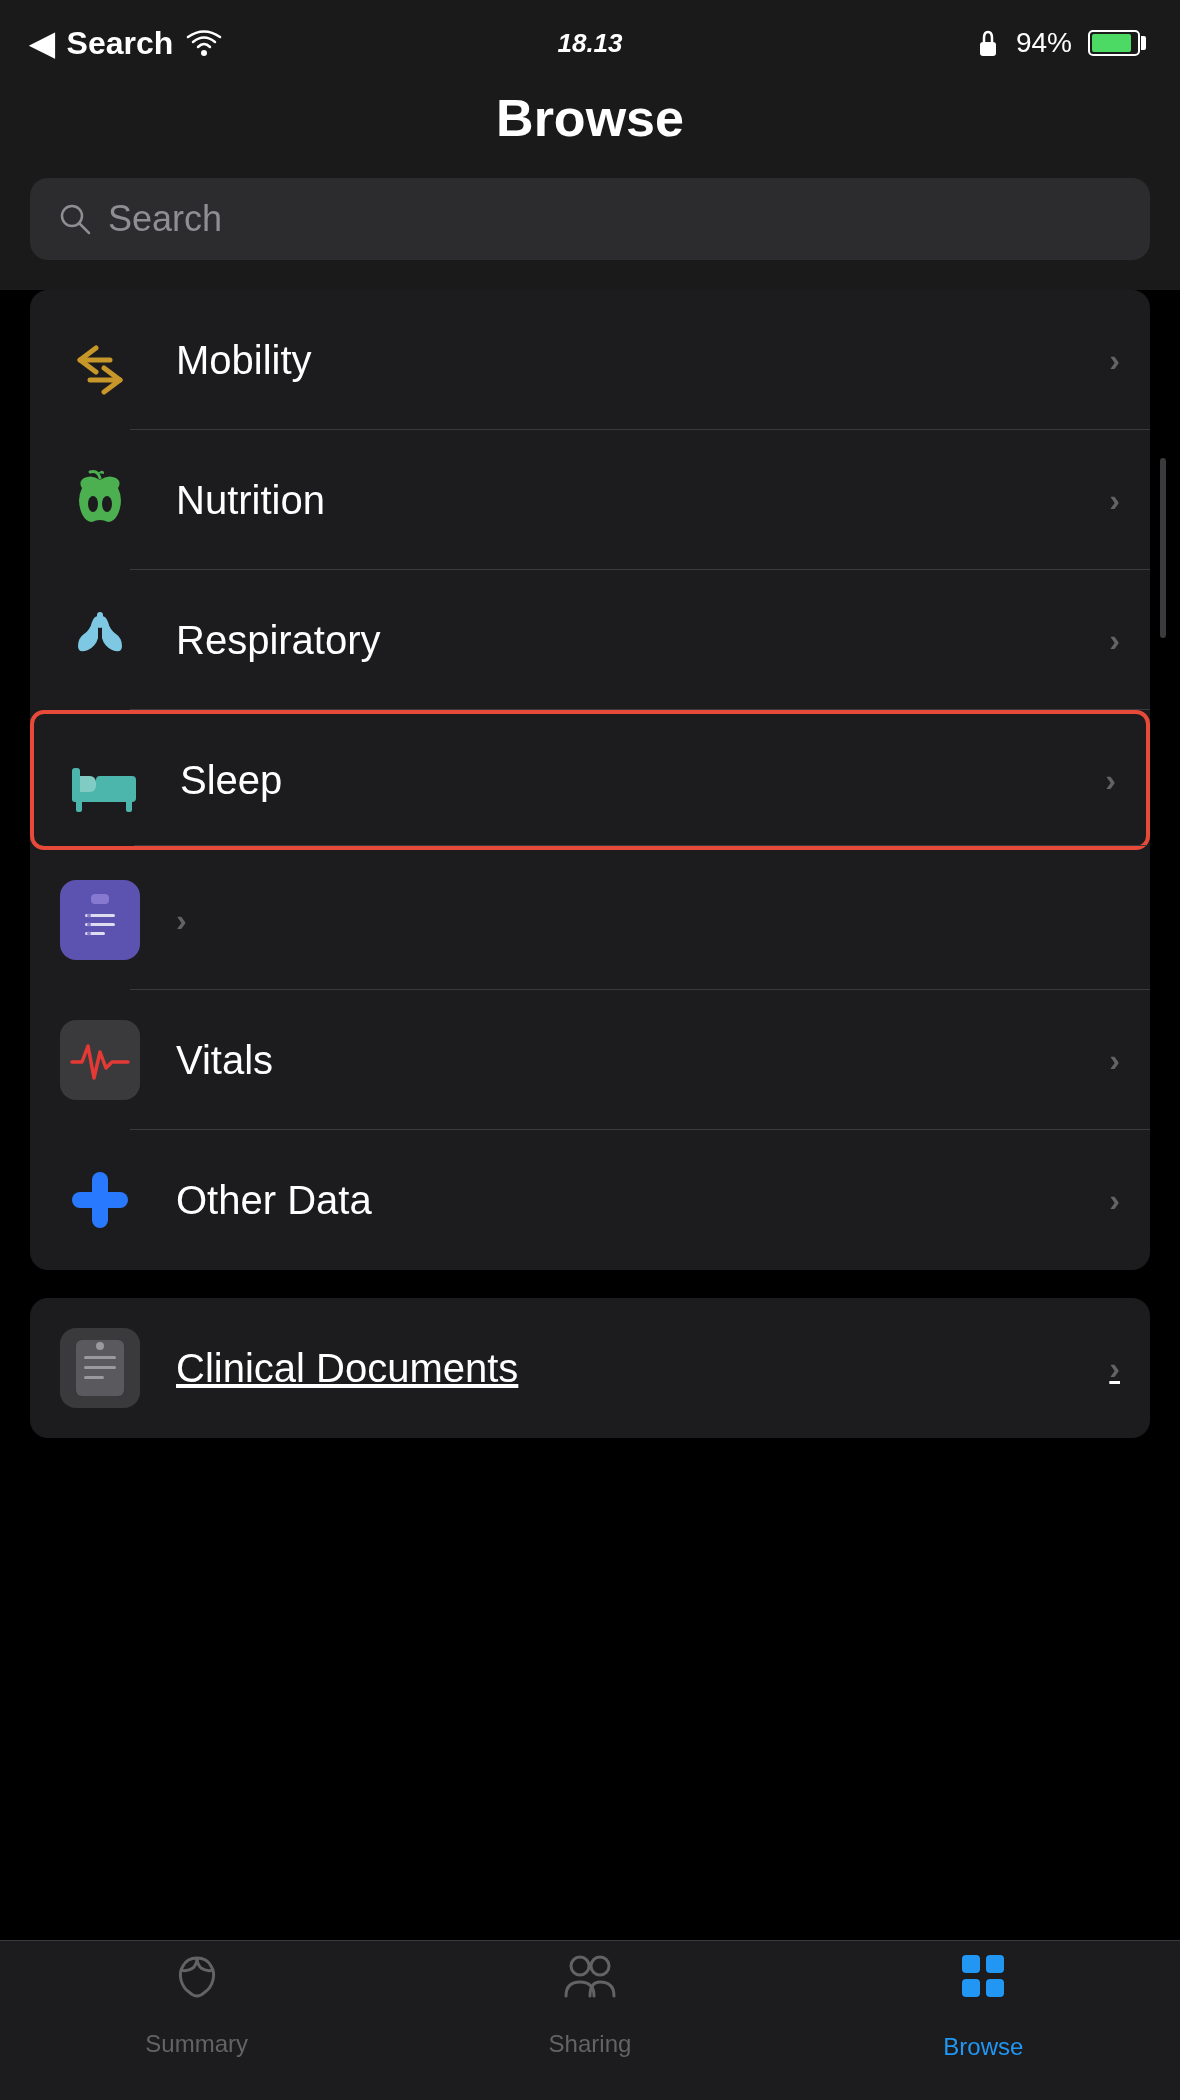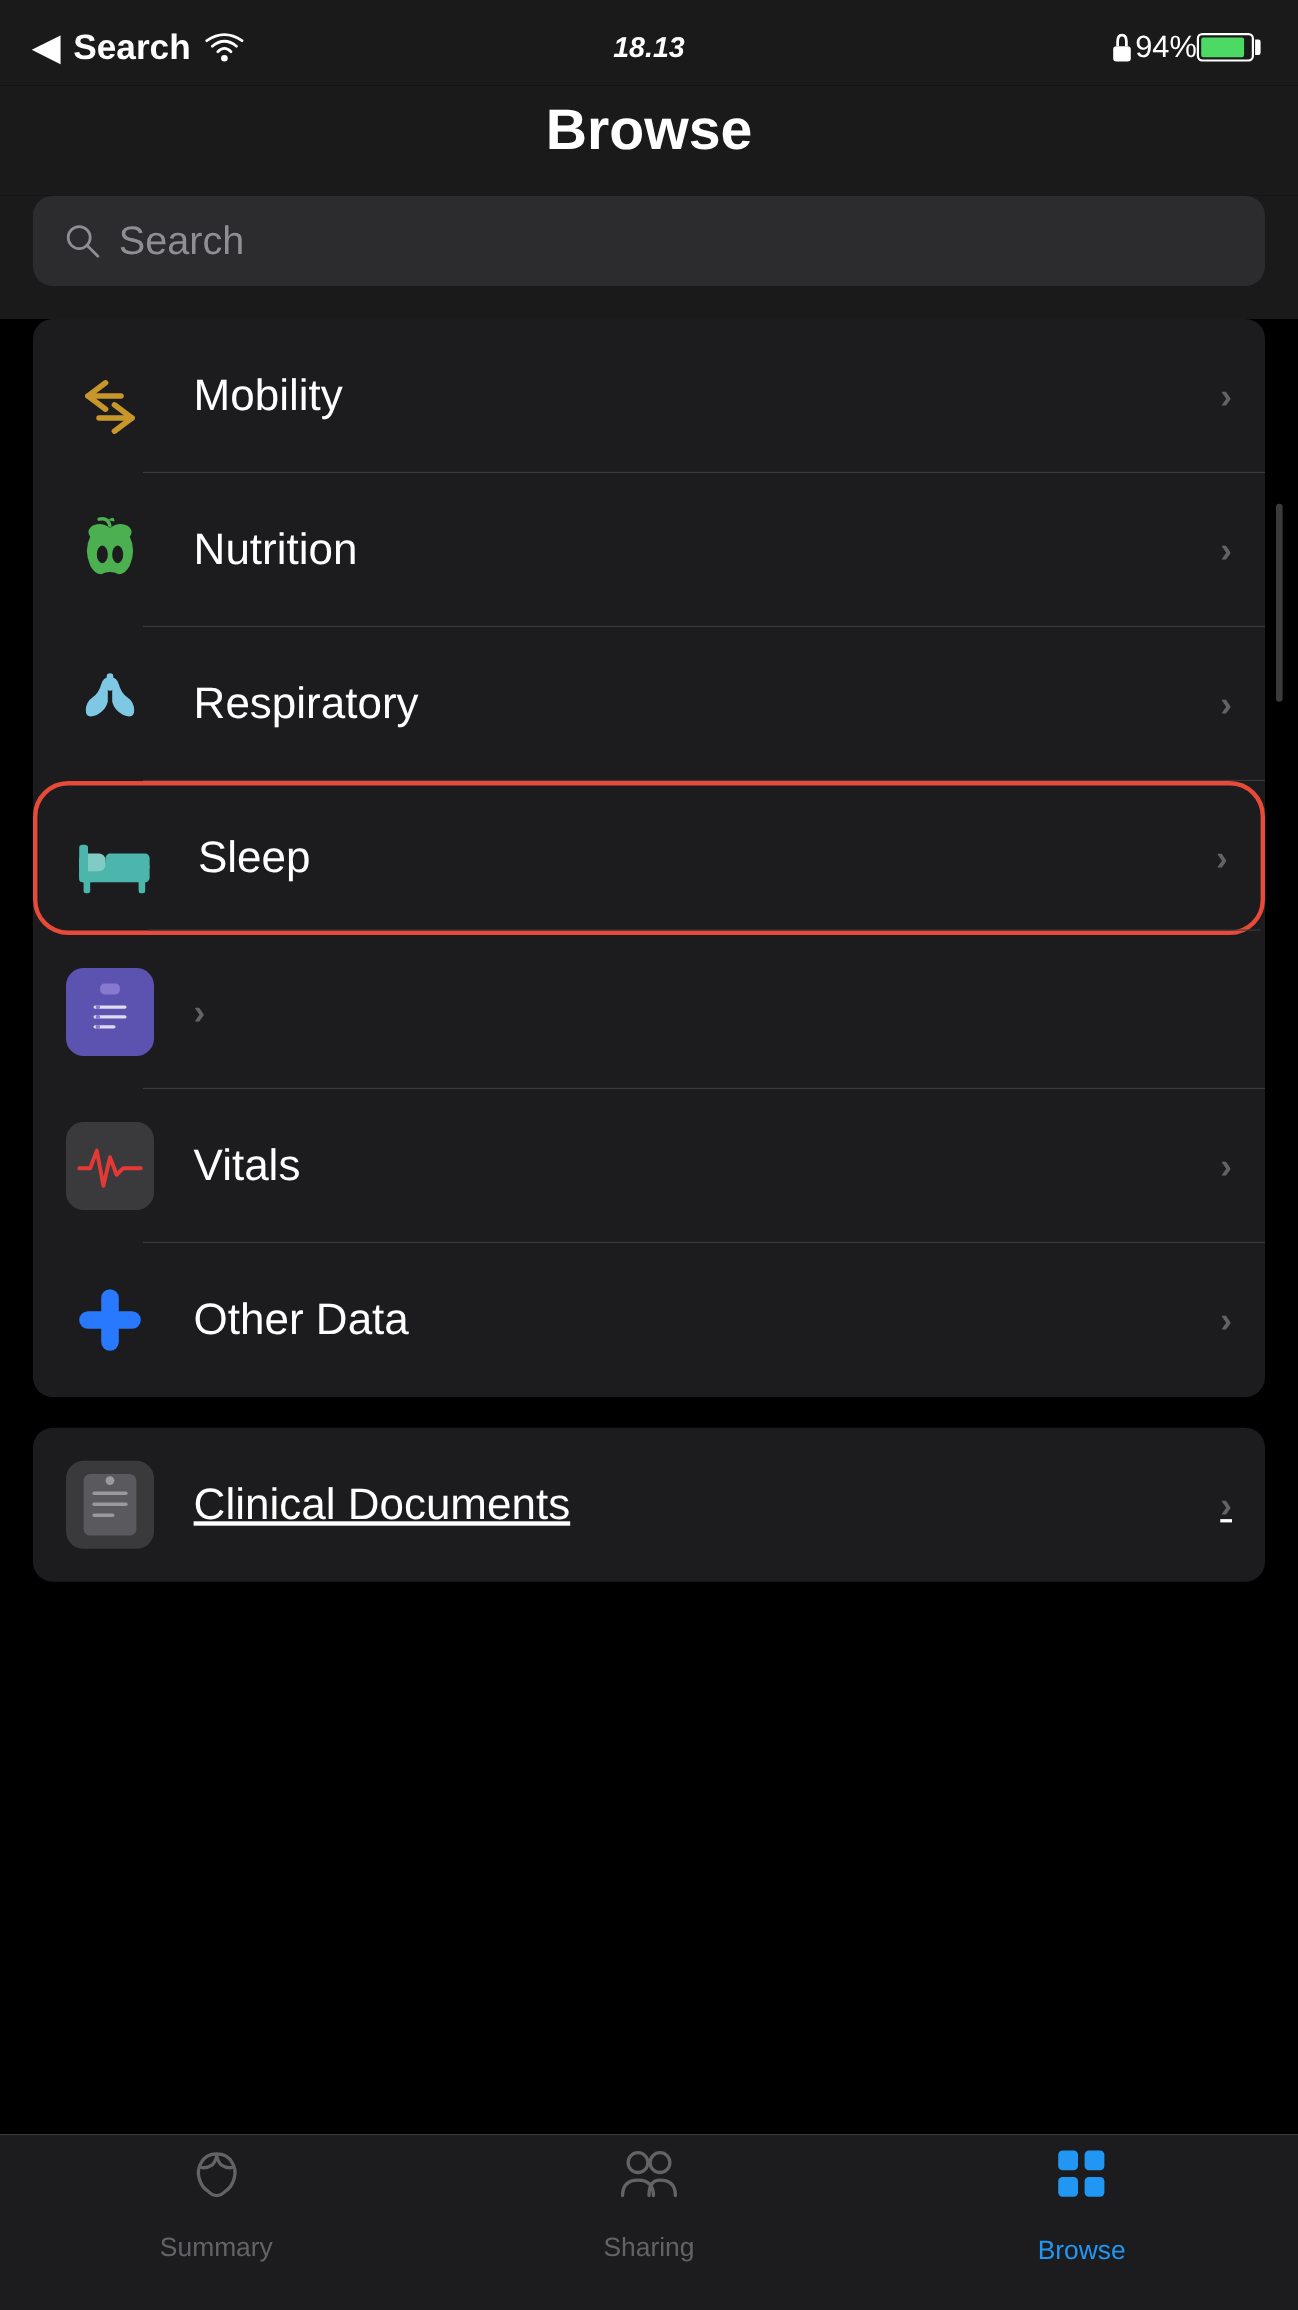--- a/index.html
+++ b/index.html
@@ -33,21 +33,21 @@
       font-size: 26px;
       font-weight: 600;
       position: absolute;
       left: 50%;
       transform: translateX(-50%);
       font-style: italic;
     }
     .status-right {
       display: flex;
       align-items: center;
-      gap: 0;
+      gap: 16px;
       font-size: 28px;
     }
 
     
     .back-arrow {
       font-size: 32px;
       color: #fff;
     }
     .battery-icon {
       width: 52px;
@@ -133,21 +133,21 @@
       position: absolute;
       bottom: 0;
       left: 100px;
       right: 0;
       height: 1px;
       background: #3a3a3c;
     }
 
     .list-item.highlighted {
       border: 4px solid #e84a3a;
-      border-radius: 32px;
+      border-radius: 14px;
     }
 
     .item-icon-container {
       width: 80px;
       height: 80px;
       border-radius: 18px;
       display: flex;
       align-items: center;
       justify-content: center;
       margin-right: 36px;

